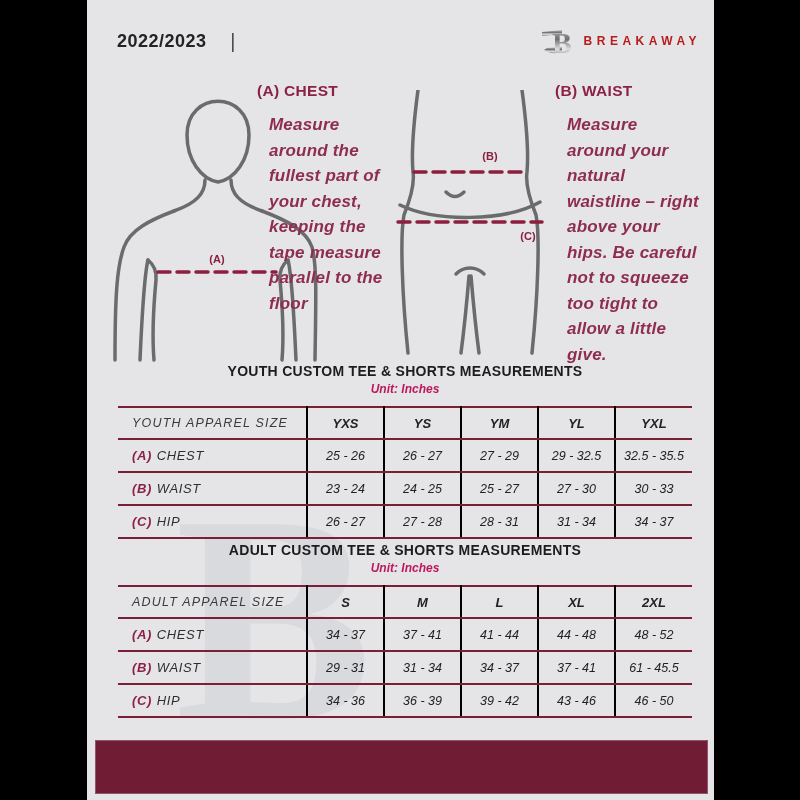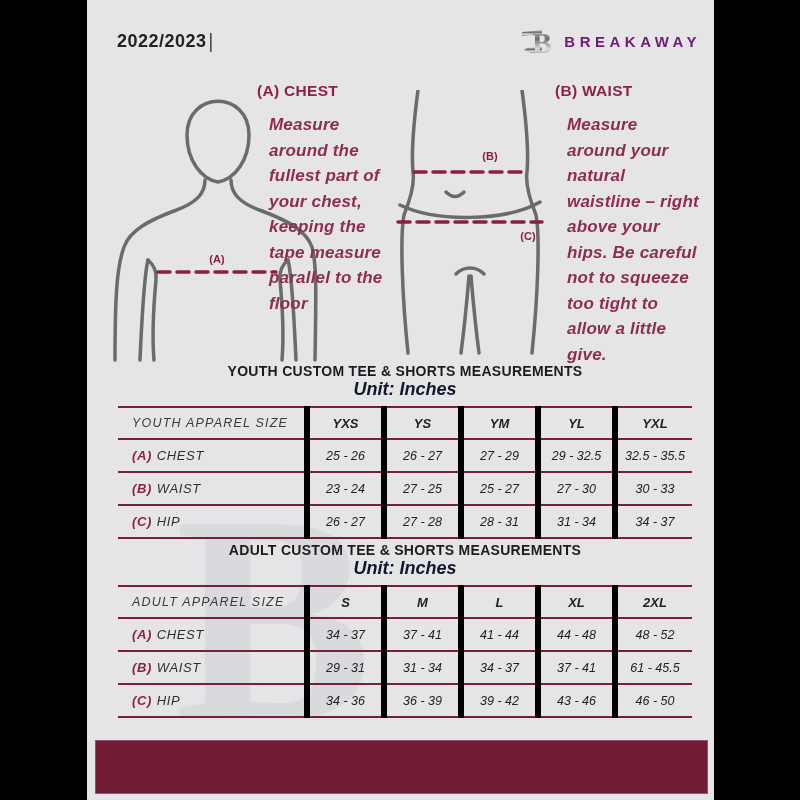--- a/index.html
+++ b/index.html
@@ -15,43 +15,43 @@
     position:absolute;left:88px;top:470px;z-index:0;
     font-size:296px;font-weight:700;line-height:1;color:#d9dadd;
     font-family:"Liberation Serif", serif;user-select:none;
   }
   .content{position:absolute;inset:0;z-index:1;}
   
   .hdr{
     position:absolute;left:30px;top:24px;width:584px;height:34px;
     display:flex;justify-content:space-between;align-items:center;
   }
-  .hdr-title{display:flex;align-items:center;gap:2px;color:#232323;
+  .hdr-title{display:flex;align-items:center;gap:24px;color:#232323;
     font-weight:700;font-size:18px;letter-spacing:.5px;white-space:nowrap;}
   .hdr-sep{font-weight:400;color:#3a3a3a;font-size:18px;transform:scaleY(1.15);}
   .brandwrap{display:flex;align-items:center;gap:9px;}
-  .brand{font-size:15px;font-weight:700;letter-spacing:4.5px;color:#701a75;}
+  .brand{font-size:12px;font-weight:700;letter-spacing:4.5px;color:#b91c1c;}
   
   .fig{position:absolute;}
   .fig path, .fig ellipse{fill:none;stroke:#696b6c;stroke-width:3.5;stroke-linecap:round;}
   .fig .dash{stroke:#8c1f3e;stroke-width:3.5;stroke-dasharray:12 7;}
   .fig text{font-family:"Liberation Sans",sans-serif;font-weight:700;font-size:11px;fill:#8c1f3e;}
   .guide-block{position:absolute;}
   .guide-head{font-size:15.5px;font-weight:800;color:#8c2144;letter-spacing:.3px;margin:0 0 8px 0;}
   .guide-body{font-size:17px;font-style:italic;font-weight:600;color:#8e2d4e;
     line-height:1.5;letter-spacing:.2px;white-space:pre-line;margin:12px;}
   
   .tsec{position:absolute;left:31px;width:574px;text-align:center;}
   .tbl-title{font-size:14px;font-weight:700;color:#1c1c1c;letter-spacing:.3px;line-height:18px;}
-  .tbl-unit{font-size:18px;font-weight:700;font-style:italic;color:#0f172a;line-height:18px;margin-bottom:8px;}
+  .tbl-unit{font-size:12px;font-weight:700;font-style:italic;color:#be185d;line-height:18px;margin-bottom:8px;}
   table{width:574px;border-collapse:collapse;table-layout:fixed;border-top:2px solid #7b1f37;}
   col.c0{width:189px;}
   col.cn{width:77px;}
   th,td{border-bottom:2px solid #7b1f37;padding:0;vertical-align:middle;font-style:italic;}
-  th+th, td+td{border-left:6px solid #000000;border-radius:14px;}
+  th+th, td+td{border-left:2px solid #000000;border-radius:14px;}
   th{height:30px;font-weight:700;font-size:13px;color:#222;}
   td{height:31px;font-weight:400;font-size:12.5px;color:#222;}
   .label-col{text-align:left;padding-left:14px;}
   th.label-col{font-weight:400;font-size:12.5px;color:#3a3a3a;letter-spacing:1.2px;}
   td.label-col{font-size:13px;color:#2e2e2e;letter-spacing:.6px;}
   .pfx{font-weight:700;color:#8c2144;margin-right:5px;}
   
   .footer{
     position:absolute;left:8px;top:740px;width:611px;height:52px;
     background:#6f1c34;border:1px solid #8e556b;z-index:2;
@@ -157,21 +157,21 @@
             <td class="label-col"><span class="pfx">(A)</span><span>CHEST</span></td>
             <td>25 - 26</td>
             <td>26 - 27</td>
             <td>27 - 29</td>
             <td>29 - 32.5</td>
             <td>32.5 - 35.5</td>
           </tr>
           <tr>
             <td class="label-col"><span class="pfx">(B)</span><span>WAIST</span></td>
             <td>23 - 24</td>
-            <td>27 - 25</td>
+            <td>24 - 25</td>
             <td>25 - 27</td>
             <td>27 - 30</td>
             <td>30 - 33</td>
           </tr>
           <tr>
             <td class="label-col"><span class="pfx">(C)</span><span>HIP</span></td>
             <td>26 - 27</td>
             <td>27 - 28</td>
             <td>28 - 31</td>
             <td>31 - 34</td>

